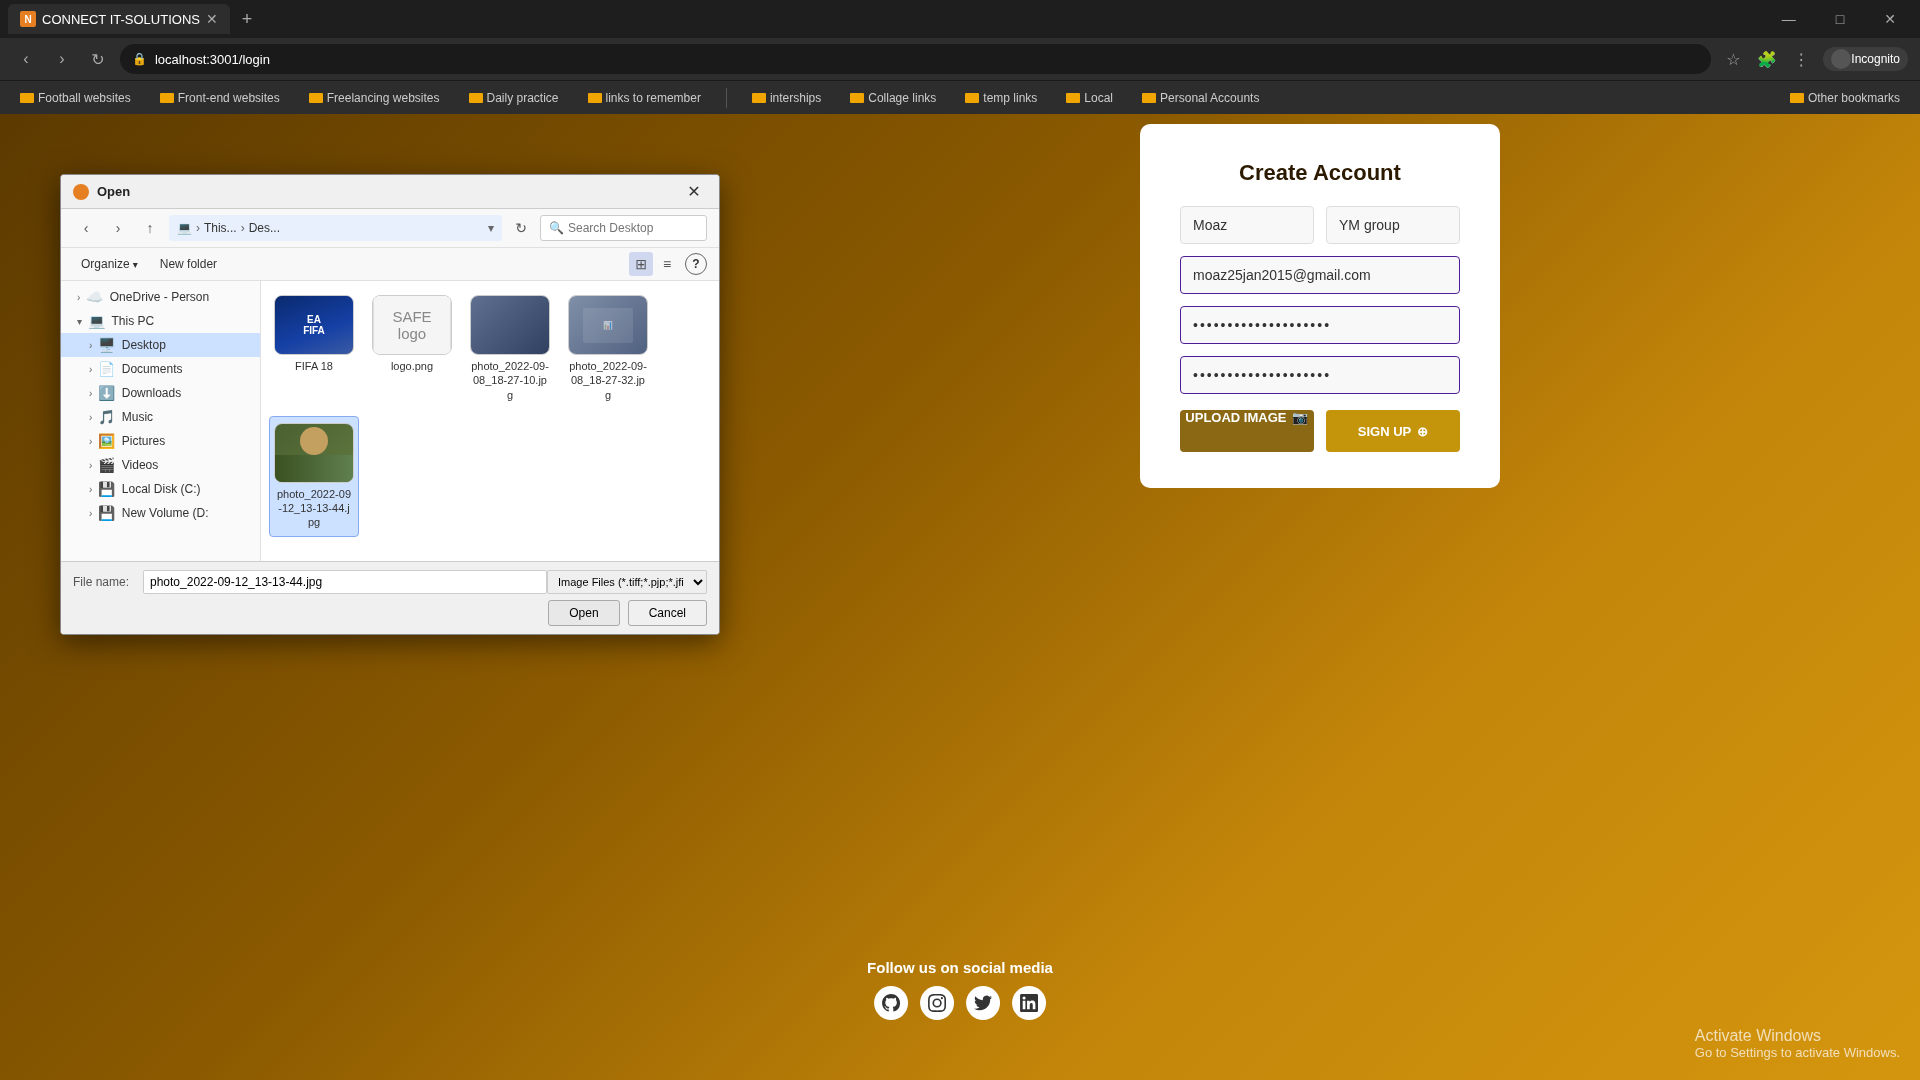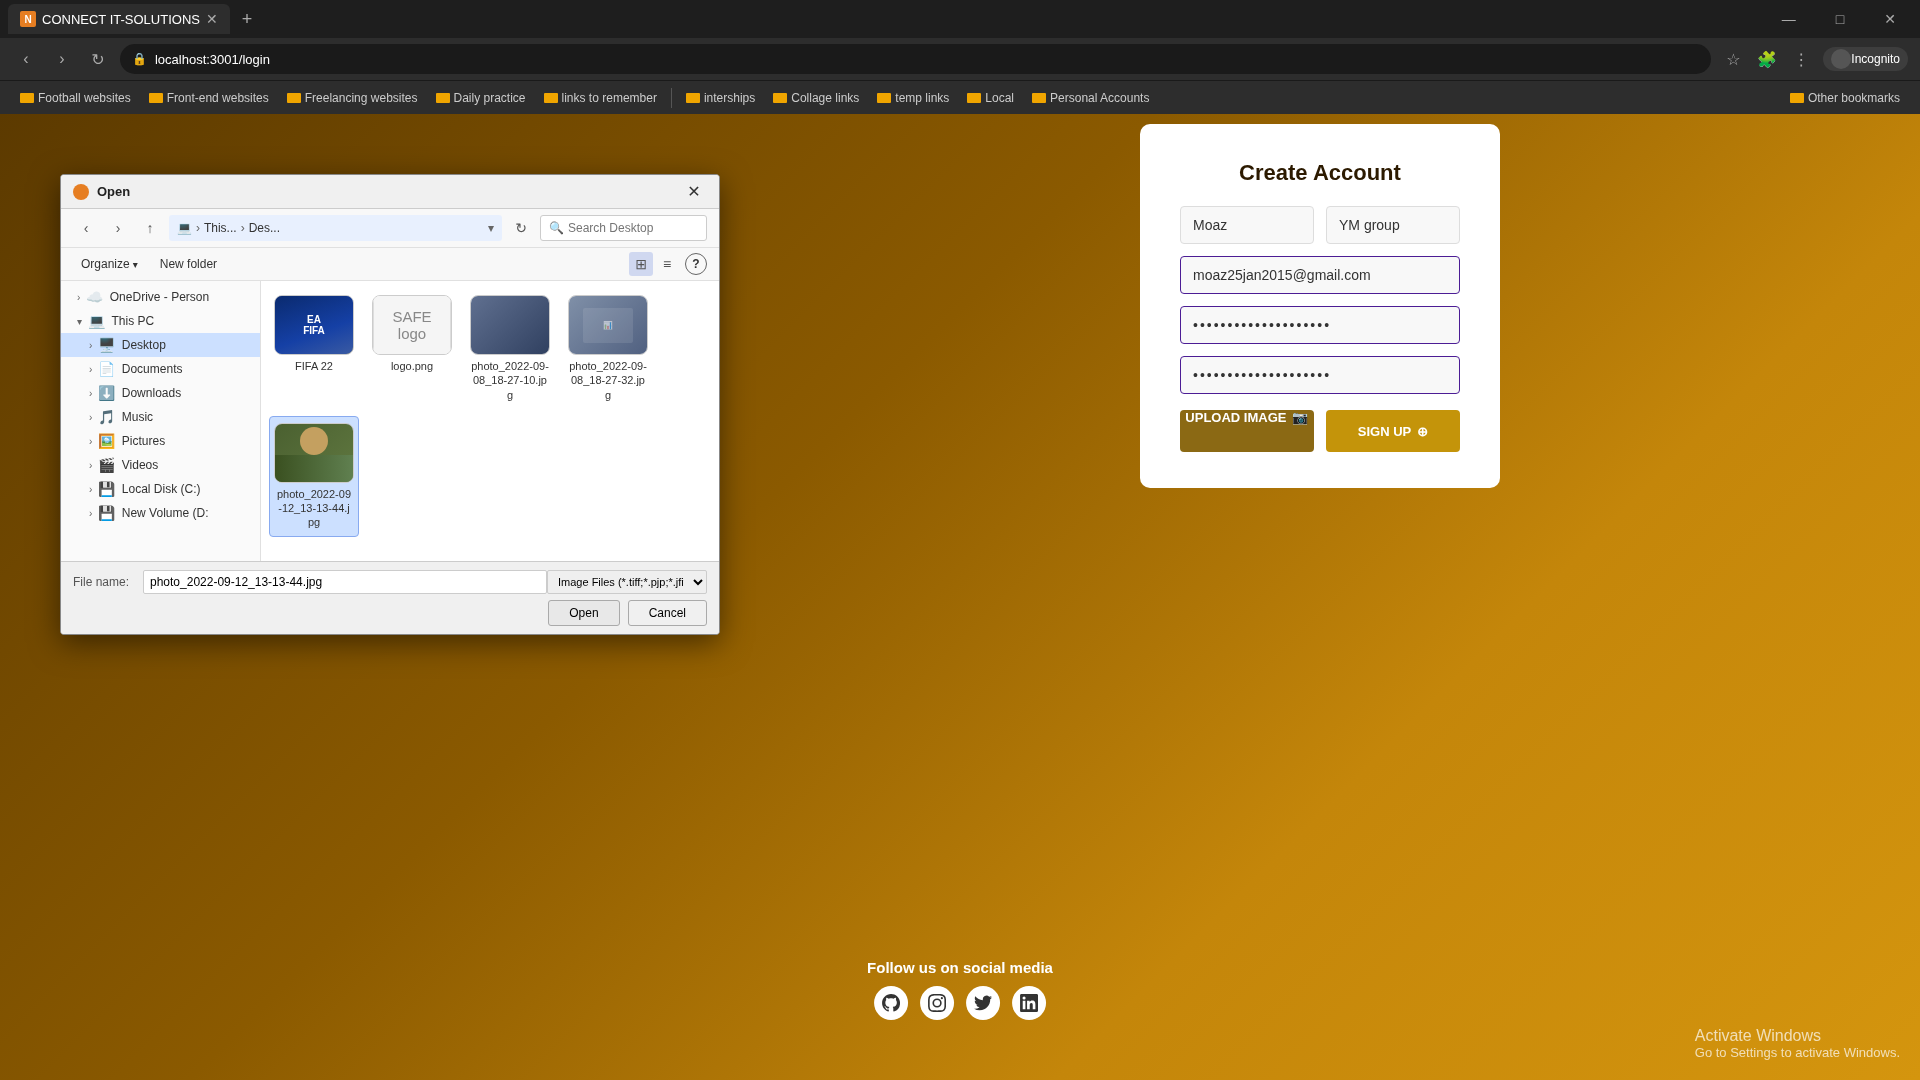--- a/index.html
+++ b/index.html
@@ -17,21 +17,21 @@
 
     .browser-nav { display: flex; align-items: center; height: 42px; background: #2d2d2d; padding: 0 12px; gap: 8px; }
     .nav-btn { width: 28px; height: 28px; display: flex; align-items: center; justify-content: center; color: #aaa; font-size: 16px; cursor: pointer; border-radius: 50%; }
     .address-bar { flex: 1; height: 30px; background: #1a1a1a; border-radius: 15px; display: flex; align-items: center; padding: 0 12px; gap: 8px; color: #fff; font-size: 13px; }
     .address-bar .lock-icon { color: #aaa; font-size: 12px; }
     .nav-actions { display: flex; gap: 6px; }
     .nav-action-btn { color: #aaa; font-size: 16px; cursor: pointer; width: 28px; height: 28px; display: flex; align-items: center; justify-content: center; }
     .user-btn { display: flex; align-items: center; background: #3d3d3d; border-radius: 15px; padding: 2px 8px; color: #fff; font-size: 12px; }
     .user-avatar { width: 20px; height: 20px; border-radius: 50%; background: #555; }
 
-    .bookmarks-bar { display: flex; align-items: center; height: 34px; background: #2d2d2d; padding: 0 12px; gap: 2px; border-top: 1px solid #1a1a1a; overflow: hidden; }
+    .bookmarks-bar { display: flex; align-items: center; height: 34px; background: #2d2d2d; padding: 0 12px; gap: 13px; border-top: 1px solid #1a1a1a; overflow: hidden; }
     .bookmark-item { display: flex; align-items: center; gap: 4px; padding: 2px 8px; border-radius: 4px; color: #ccc; font-size: 12px; cursor: pointer; white-space: nowrap; }
     .bookmark-icon { width: 14px; height: 10px; background: #f0a500; border-radius: 1px; display: inline-block; }
     .bookmark-separator { width: 1px; height: 20px; background: #555; margin: 0 4px; }
     .other-bookmarks { margin-left: auto; }
 
     
     .page-content { width: 100%; height: calc(1080px - 114px); position: relative; overflow: hidden; }
     .page-bg { width: 100%; height: 100%; background: linear-gradient(135deg, #5c3a00 0%, #8b5a00 40%, #c4860a 70%, #d4950e 100%); display: flex; flex-direction: column; align-items: center; justify-content: flex-start; padding-top: 20px; }
 
     
@@ -352,21 +352,21 @@
 
           <div class="dialog-files">
 
             <div class="file-item">
               <div class="file-thumb">
                 <div style="width:80px; height:60px; background: linear-gradient(160deg, #0a2a6e 0%, #1a4abf 60%, #c0a030 100%); border-radius:2px; display:flex; align-items:center; justify-content:center; font-size:9px; color:white; font-weight:bold; text-align:center; overflow:hidden; position:relative;">
                   <div style="position:absolute; top:0; left:0; right:0; bottom:0; background: linear-gradient(160deg, #0a2a6e, #1a4abf); opacity:0.8;"></div>
                   <span style="position:relative; z-index:1; font-size:10px; color:#fff;">EA<br>FIFA</span>
                 </div>
               </div>
-              <span class="file-name">FIFA 22</span>
+              <span class="file-name">FIFA 18</span>
             </div>
 
             <div class="file-item">
               <div class="file-thumb">
                 <div style="width:80px; height:60px; background: #f5f5f5; border:1px solid #ddd; border-radius:2px; display:flex; align-items:center; justify-content:center;">
                   <span style="font-size:15px; color:#888; text-align:center; padding:2px;">SAFE<br>logo</span>
                 </div>
               </div>
               <span class="file-name">logo.png</span>
             </div>

